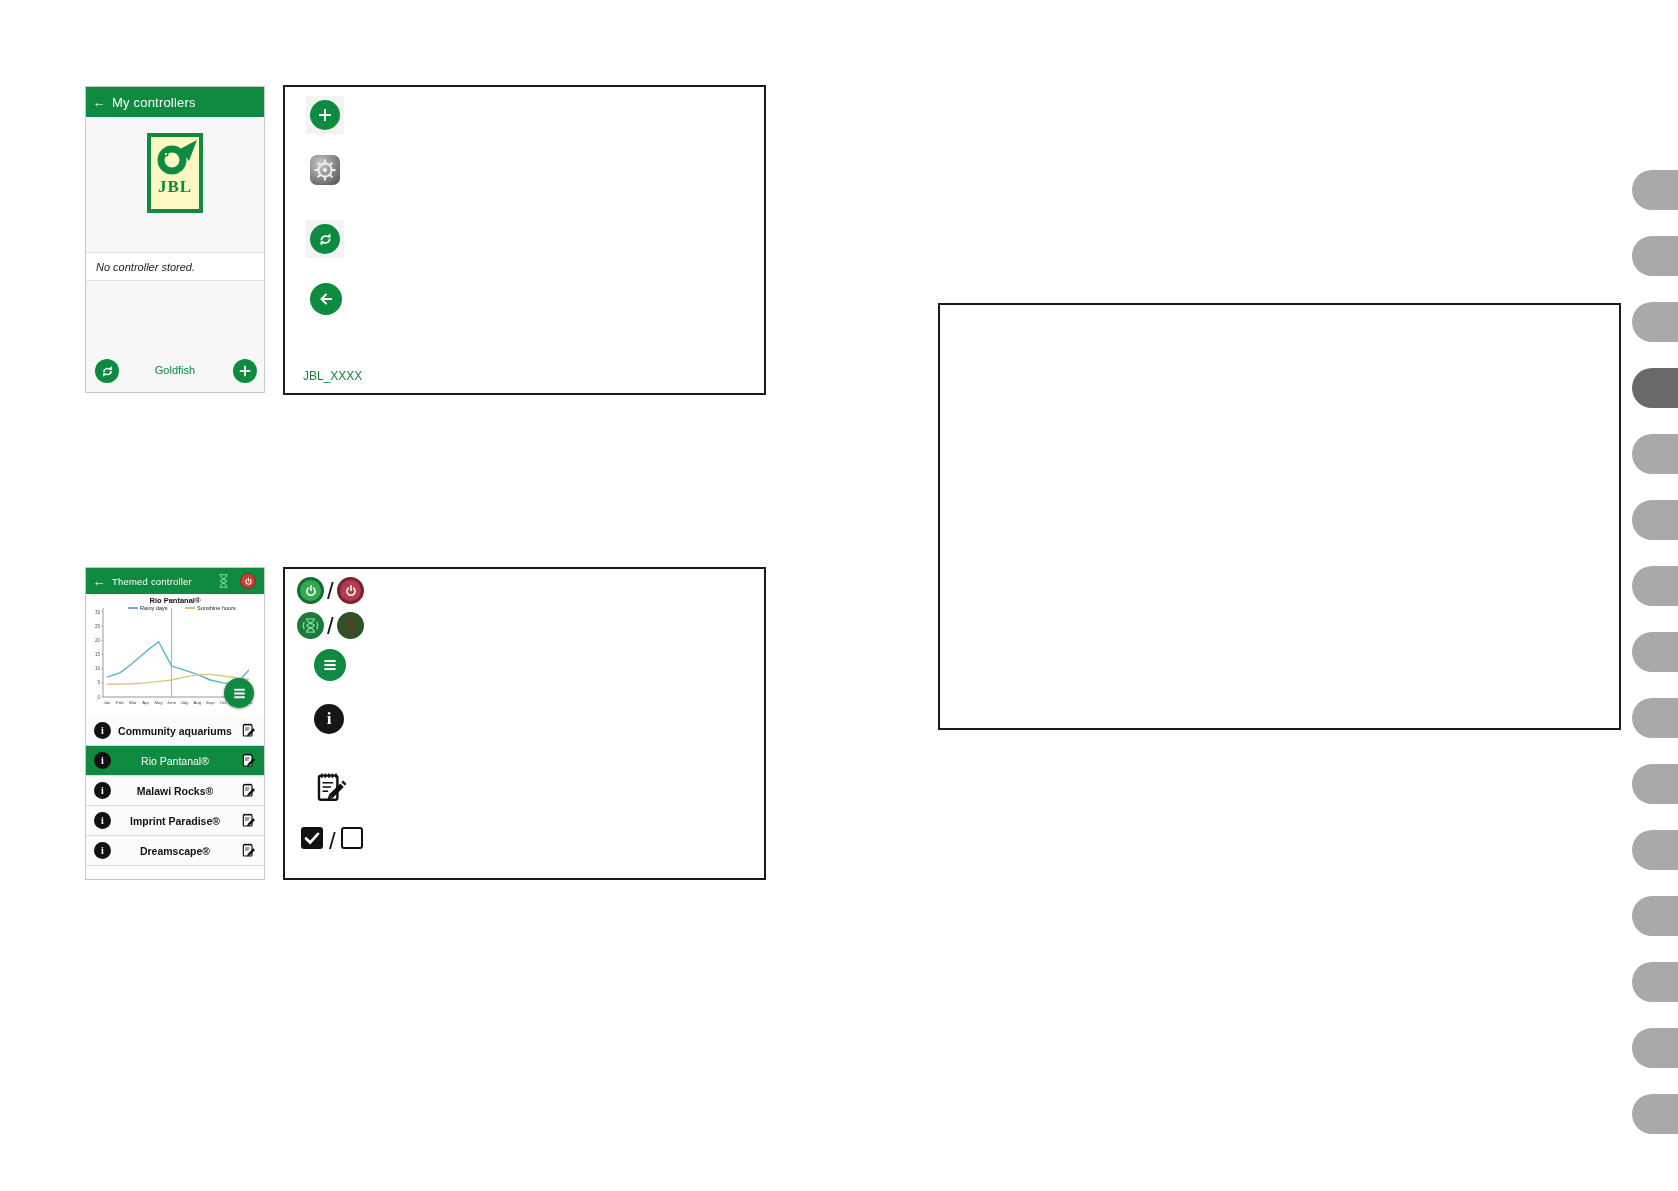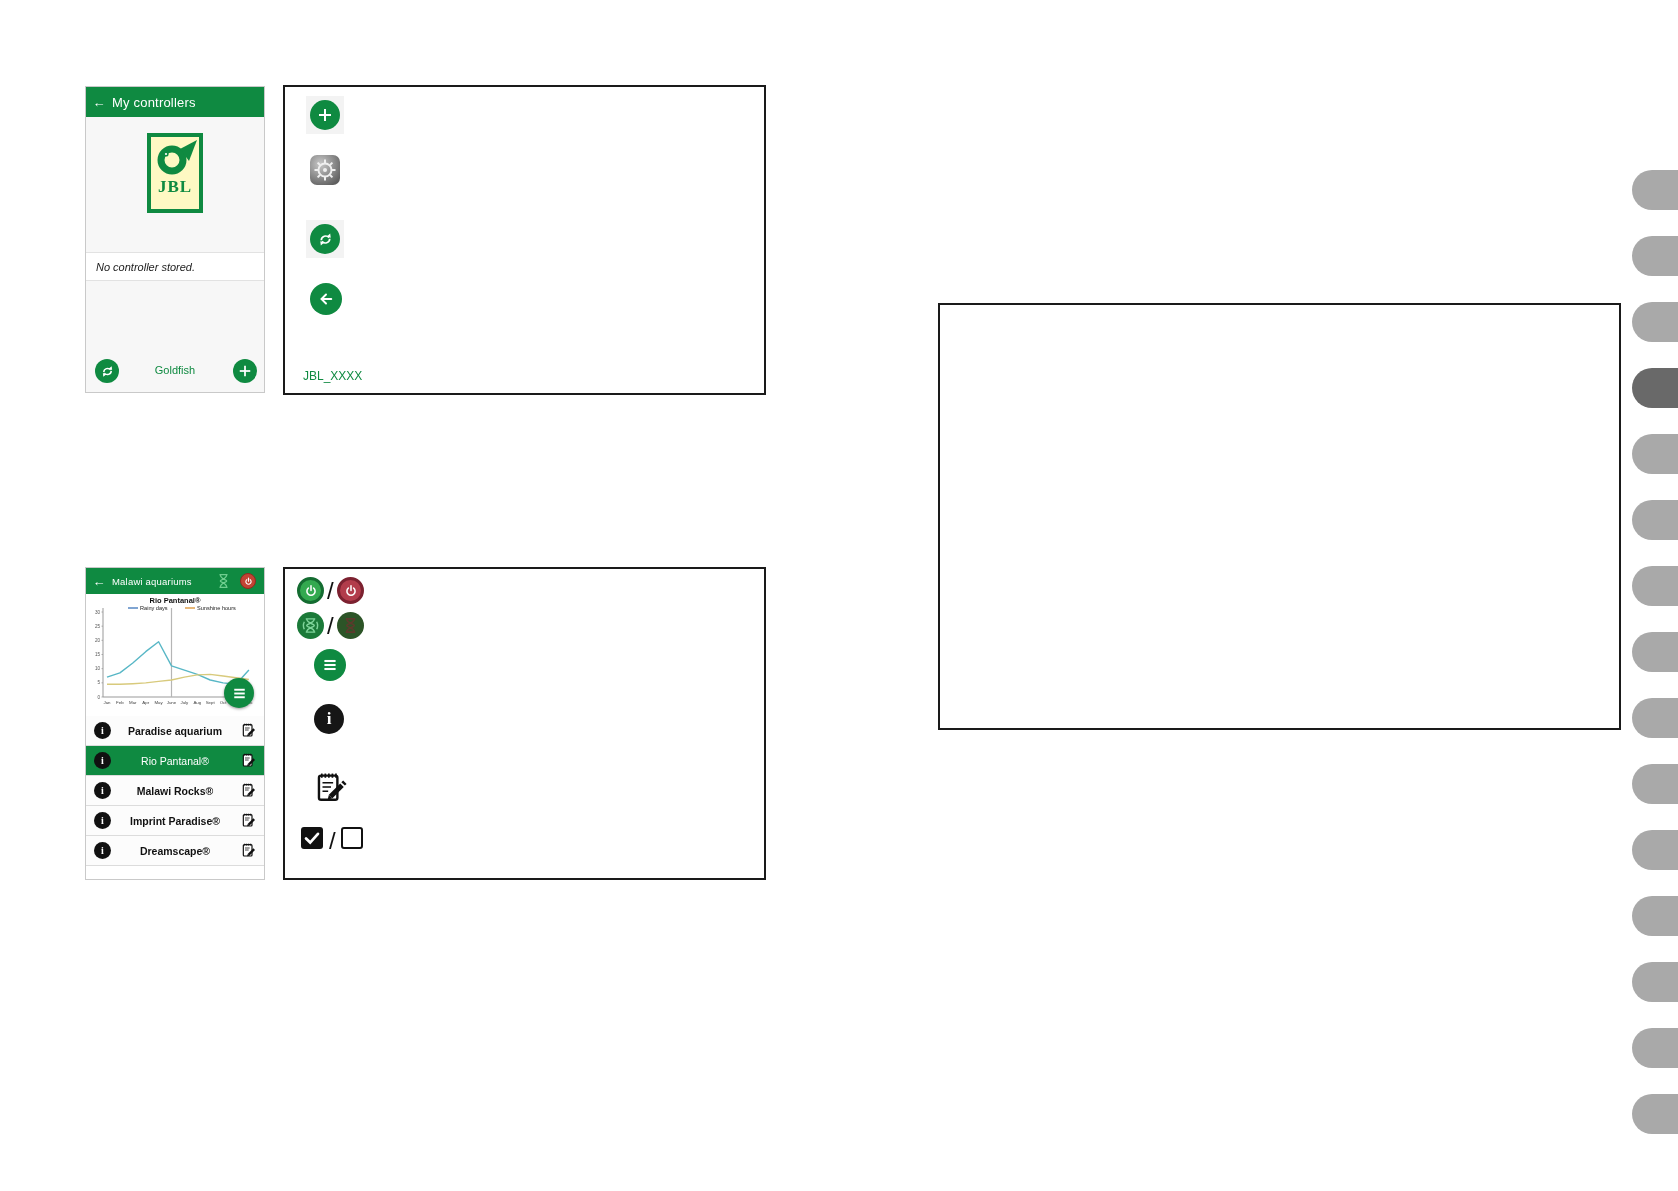--- a/index.html
+++ b/index.html
@@ -167,21 +167,21 @@
             <path d="M12 6 L6 12 L12 18"></path>
           </g>
         </svg>
     </div>
     <div class="net-name">JBL_XXXX</div>
   </div>
 
   <div id="phone2">
     <div class="app-header">
       <div class="app-back">←</div>
-      <div class="app-title">Malawi aquariums</div>
+      <div class="app-title">Themed controller</div>
       <div style="position:absolute;right:34px;top:5px;">
         <svg width="13" height="16" viewBox="0 0 16 20" fill="none" stroke="#6fce8f" stroke-width="1.6">
           <path d="M3 2 h10 M3 18 h10 M4 2 c0 6 8 6 8 8 c0 2 -8 2 -8 8 M12 2 c0 6 -8 6 -8 8 c0 2 8 2 8 8"></path>
         </svg>
       </div>
       <div class="circle" style="position:absolute;right:8px;top:5px;width:16px;height:16px;background:#c24334;border:1.5px solid #8e2b20;">
         <svg width="9" height="9" viewBox="0 0 24 24" fill="none" stroke="#fff" stroke-width="3" stroke-linecap="round">
           <path d="M7.5 7 a7 7 0 1 0 9 0"></path>
             <line x1="12" y1="3" x2="12" y2="11"></line>
           </svg>
@@ -232,21 +232,21 @@
           <g stroke="#fff" stroke-width="2.6">
         <line x1="3" y1="3" x2="17" y2="3"></line>
             <line x1="3" y1="8" x2="17" y2="8"></line>
             <line x1="3" y1="13" x2="17" y2="13"></line>
           </g>
         </svg>
     </div>
     <div id="aq-list">
         <div class="aq-row">
           <div class="info-dot circle">i</div>
-          <div class="aq-label">Paradise aquarium</div>
+          <div class="aq-label">Community aquariums</div>
           <div class="edit-ic"><svg width="16" height="16" viewBox="0 0 24 24">
               <rect x="3.5" y="4" width="13" height="17" rx="1.5" fill="#fff" stroke="#111" stroke-width="1.8"></rect>
               <g stroke="#111" stroke-width="1.3">
                 <line x1="5.5" y1="2.5" x2="5.5" y2="5.5"></line>
                 <line x1="8.5" y1="2.5" x2="8.5" y2="5.5"></line>
                 <line x1="11.5" y1="2.5" x2="11.5" y2="5.5"></line>
                 <line x1="14.5" y1="2.5" x2="14.5" y2="5.5"></line>
               </g>
               <g stroke="#111" stroke-width="1.2">
                 <line x1="6" y1="9" x2="13" y2="9"></line>

